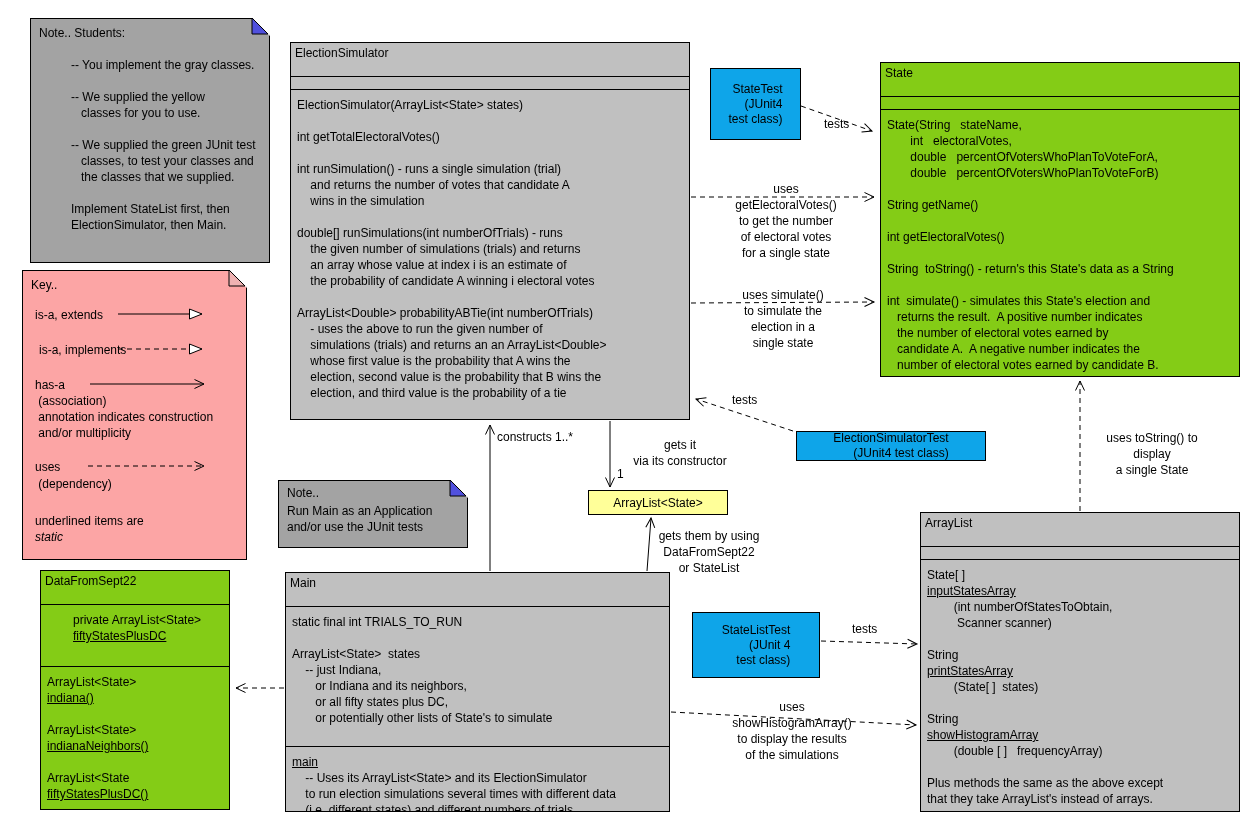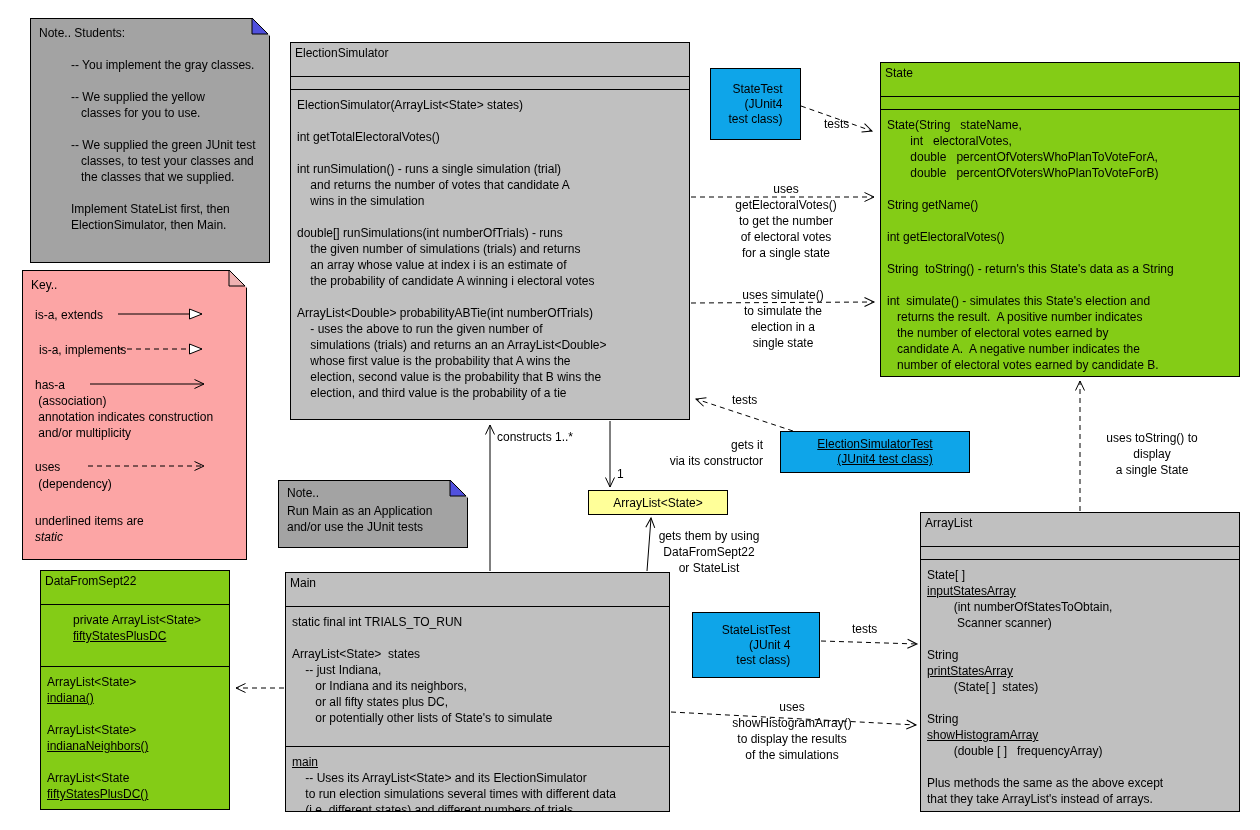--- a/index.html
+++ b/index.html
@@ -181,21 +181,21 @@
     </div>
   </div>
 
   <div class="uml-mini" style="left:588px;top:490px;width:140px;height:25px;">
     <span>ArrayList&lt;State&gt;</span>
   </div>
 
   <div class="test-box pre" style="left:710px;top:68px;width:91px;height:72px;">StateTest
 (JUnit4
 test class)</div>
-  <div class="test-box pre" style="left:780px;top:431px;width:190px;height:42px;text-decoration:underline;">ElectionSimulatorTest
+  <div class="test-box pre" style="left:796px;top:431px;width:190px;height:30px;">ElectionSimulatorTest
 (JUnit4 test class)</div>
   <div class="test-box pre" style="left:692px;top:612px;width:128px;height:66px;">StateListTest
 (JUnit 4
 test class)</div>
 
   <svg class="edges" width="1260" height="830">
     <defs>
       <marker id="vee" markerWidth="13" markerHeight="12" refX="10.5" refY="5.5" orient="auto" markerUnits="userSpaceOnUse">
         <path d="M1,1 L10.5,5.5 L1,10" fill="none" stroke="#000" stroke-width="1"></path>
       </marker>
@@ -240,21 +240,21 @@
 getElectoralVotes()
 to get the number
 of electoral votes
 for a single state</div>
   <div class="label center" style="left:723px;top:287px;width:120px;">uses simulate()
 to simulate the
 election in a
 single state</div>
   <div class="label" style="left:732px;top:392px;">tests</div>
   <div class="label" style="left:497px;top:429px;">constructs 1..*</div>
-  <div class="label center" style="left:643px;top:437px;width:120px;text-align:right;">gets it
+  <div class="label center" style="left:620px;top:437px;width:120px;">gets it
 via its constructor</div>
   <div class="label" style="left:617px;top:466px;">1</div>
   <div class="label center" style="left:648px;top:528px;width:122px;">gets them by using
 DataFromSept22
 or StateList</div>
   <div class="label center" style="left:1086px;top:430px;width:132px;">uses toString() to
 display
 a single State</div>
   <div class="label center" style="left:716px;top:699px;width:152px;">uses
 showHistogramArray()

